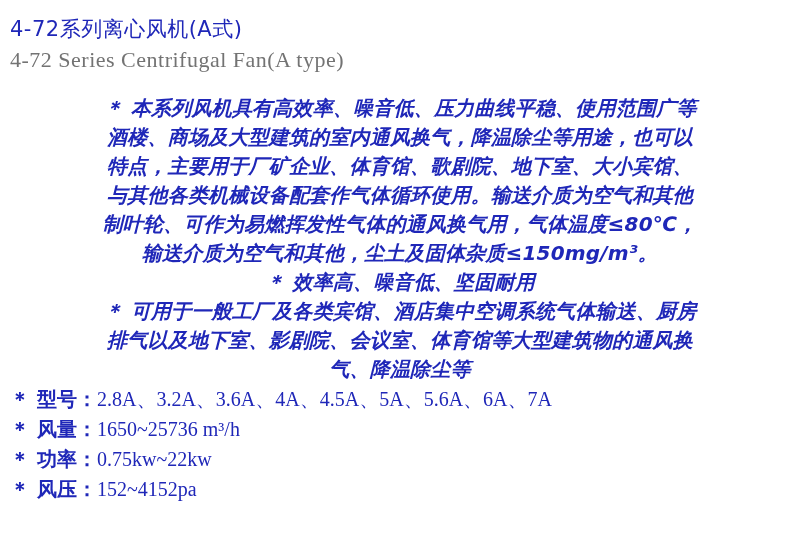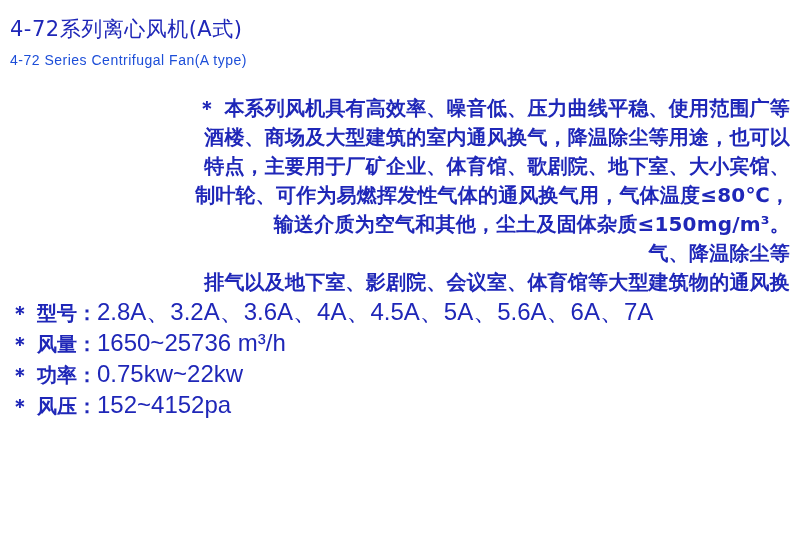--- a/index.html
+++ b/index.html
@@ -23,82 +23,86 @@
   }
   .title-cn {
     font-family: "DejaVu Sans", sans-serif;
     font-size: 21px;
     line-height: 30px;
     color: #1f27b8;
     letter-spacing: 0.5px;
     white-space: nowrap;
   }
   .title-en {
-    font-family: Liberation Sans, sans-serif;
-    font-size: 14px;
+    font-family: Liberation Serif, serif;
+    font-size: 22px;
     line-height: 32px;
-    color: #1d4ed8;
+    color: #737373;
     letter-spacing: 0.5px;
     white-space: nowrap;
   }
   .spacer {
     height: 18px;
   }
   .para {
     font-size: 20px;
     line-height: 29px;
     font-weight: bold;
     color: #1f27b8;
     letter-spacing: 0.2px;
-    text-align: right;
+    text-align: center;
+    font-style: italic;
   }
   .para-line {
     white-space: nowrap;
   }
   .bullet-line {
     font-size: 20px;
     line-height: 29px;
     font-weight: bold;
     color: #1f27b8;
     white-space: nowrap;
   }
   .spec-line {
     font-size: 20px;
     line-height: 30px;
     font-weight: bold;
     color: #1f27b8;
     white-space: nowrap;
   }
   .mono {
-    font-family: Liberation Sans, sans-serif;
+    font-family: Liberation Serif, serif;
     font-weight: normal;
-    font-size: 24px;
+    font-size: 20px;
   }
 </style>
 </head>
 <body>
 
 <div class="page">
 
   <div class="title-cn">4-72系列离心风机(A式)</div>
   <div class="title-en">4-72 Series Centrifugal Fan(A type)</div>
 
   <div class="spacer"></div>
 
   <div class="para">
     <div class="para-line">＊ 本系列风机具有高效率、噪音低、压力曲线平稳、使用范围广等</div>
     <div class="para-line">酒楼、商场及大型建筑的室内通风换气，降温除尘等用途，也可以</div>
     <div class="para-line">特点，主要用于厂矿企业、体育馆、歌剧院、地下室、大小宾馆、</div>
+    <div class="para-line">与其他各类机械设备配套作气体循环使用。输送介质为空气和其他</div>
     <div class="para-line">制叶轮、可作为易燃挥发性气体的通风换气用，气体温度≤80℃，</div>
     <div class="para-line">输送介质为空气和其他，尘土及固体杂质≤150mg/m³。</div>
   </div>
 
   <div class="para">
+    <div class="bullet-line">＊ 效率高、噪音低、坚固耐用</div>
+    <div class="bullet-line">＊ 可用于一般工厂及各类宾馆、酒店集中空调系统气体输送、厨房</div>
+    <div class="bullet-line">排气以及地下室、影剧院、会议室、体育馆等大型建筑物的通风换</div>
     <div class="bullet-line">气、降温除尘等</div>
-    <div class="bullet-line">排气以及地下室、影剧院、会议室、体育馆等大型建筑物的通风换</div>
   </div>
 
   <div class="specs">
     <div class="spec-line">
       <span>＊ 型号：</span><span class="mono">2.8A、3.2A、3.6A、4A、4.5A、5A、5.6A、6A、7A</span>
     </div>
     <div class="spec-line">
       <span>＊ 风量：</span><span class="mono">1650~25736 m³/h</span>
     </div>
     <div class="spec-line">

